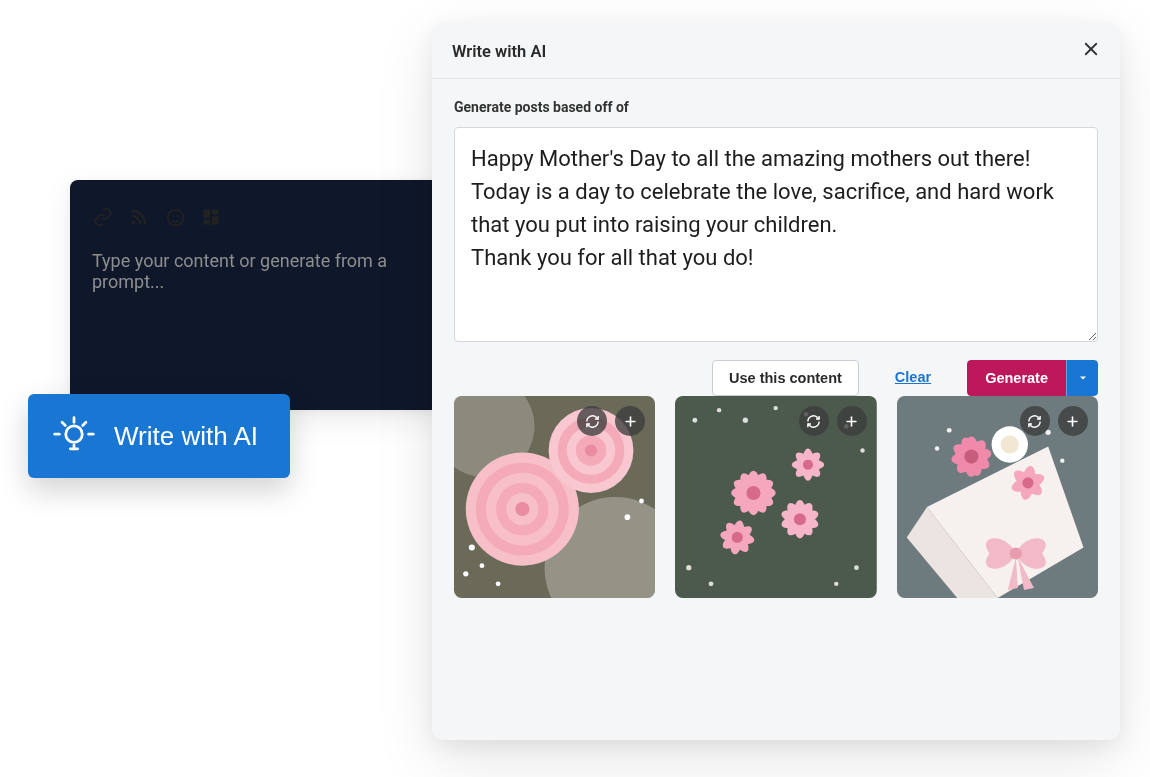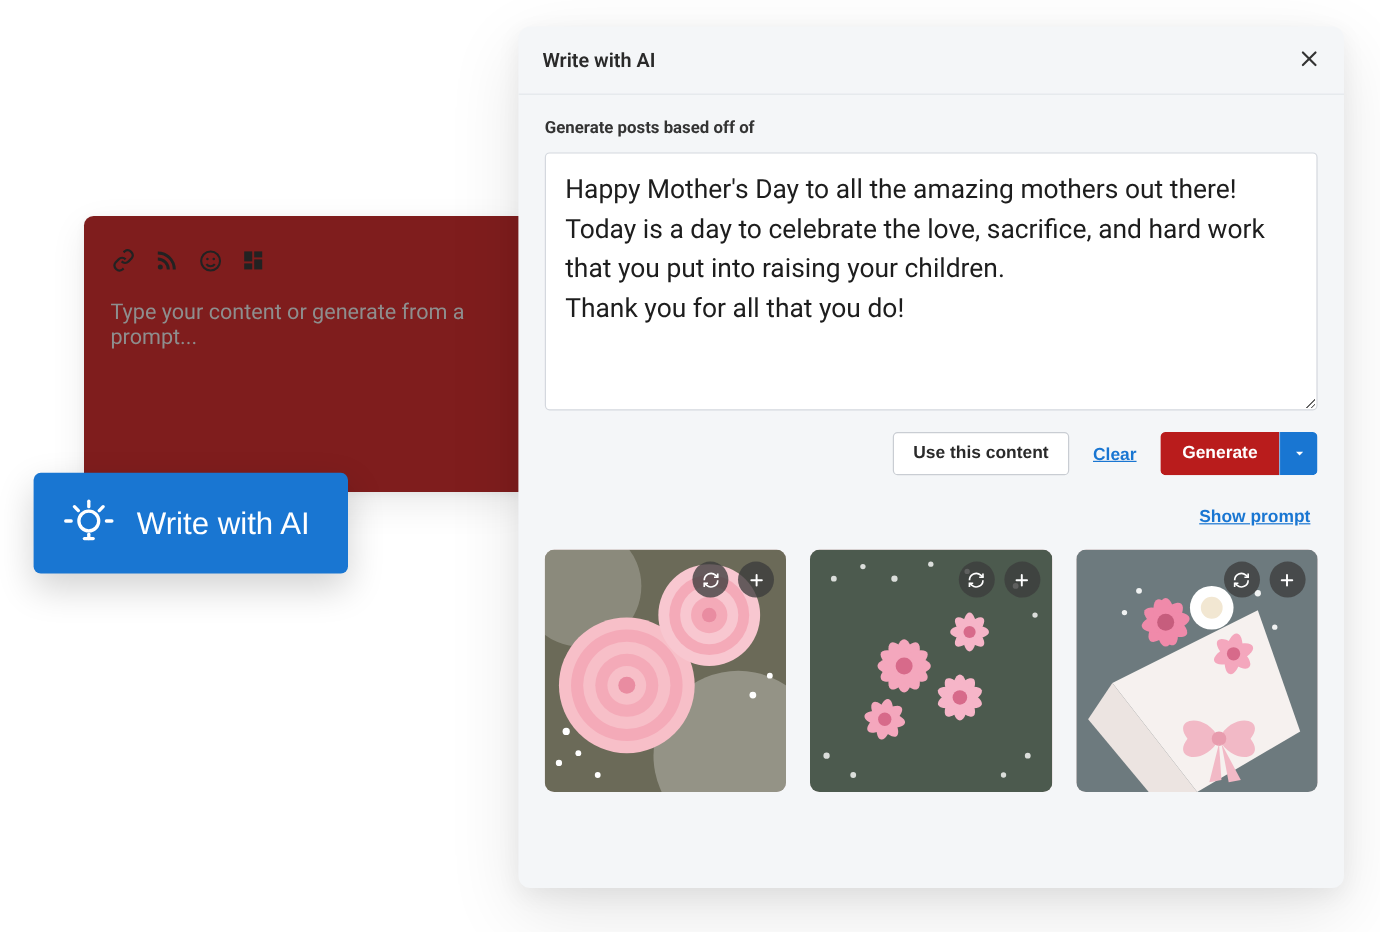--- a/index.html
+++ b/index.html
@@ -23,21 +23,21 @@
   }
   .sparkle svg { display:block; }
 
   
   .composer {
     position: absolute;
     top: 180px;
     left: 70px;
     width: 370px;
     height: 230px;
-    background: #7f1d1d;
+    background: #0f172a;
     border-radius: 8px;
     box-shadow: 0 10px 30px rgba(0,0,0,0.08), 0 2px 8px rgba(0,0,0,0.05);
     padding: 26px 22px 20px 22px;
   }
   .composer .toolbar {
     display: flex;
     gap: 14px;
     align-items: center;
     margin-bottom: 22px;
     color: #222;
@@ -120,22 +120,22 @@
     font-size: 22px;
     line-height: 1.5;
     color: #1d1d1d;
     resize: both;
     overflow: auto;
     font-family: inherit;
   }
 
   .row-actions {
     display: flex;
-    align-items: flex-end;
-    gap: 14px;
+    align-items: flex-start;
+    gap: 30px;
     margin-top: 14px;
     justify-content: flex-end;
   }
   .btn {
     font-size: 14.5px;
     font-weight: 600;
     border-radius: 4px;
     padding: 9px 16px;
     cursor: pointer;
     border: none;
@@ -147,21 +147,21 @@
     color: #2a2a2a;
   }
   .btn-link {
     color: #1976d2;
     background: none;
     border: none;
     padding: 9px 6px;
     text-decoration: underline;
   }
   .btn-primary {
-    background: #b91c1c;
+    background: #be185d;
     color: #fff;
     padding: 10px 18px;
   }
   .split-btn {
     display: flex;
     border-radius: 4px;
     overflow: hidden;
   }
   .split-btn .btn-primary {
     border-radius: 4px 0 0 4px;
@@ -341,23 +341,20 @@
       <div class="split-btn">
         <button class="btn btn-primary">Generate</button>
         <button class="split-caret">
           <svg viewBox="0 0 24 24" width="12" height="12" fill="#fff">
               <path d="M6 9l6 6 6-6z"></path>
             </svg>
         </button>
       </div>
     </div>
 
-    <div class="show-prompt-row">
-      <button class="btn btn-link">Show prompt</button>
-    </div>
 
 
     <div class="thumbs">
 
       <div class="thumb" title="pink ranunculus bouquet">
         <svg class="flower" viewBox="0 0 200 200" preserveAspectRatio="xMidYMid slice">
           <rect width="200" height="200" fill="#6b6a58"></rect>
           <circle cx="160" cy="170" r="70" fill="#fff" opacity="0.28"></circle>
           <circle cx="30" cy="30" r="50" fill="#fff" opacity="0.22"></circle>
 

